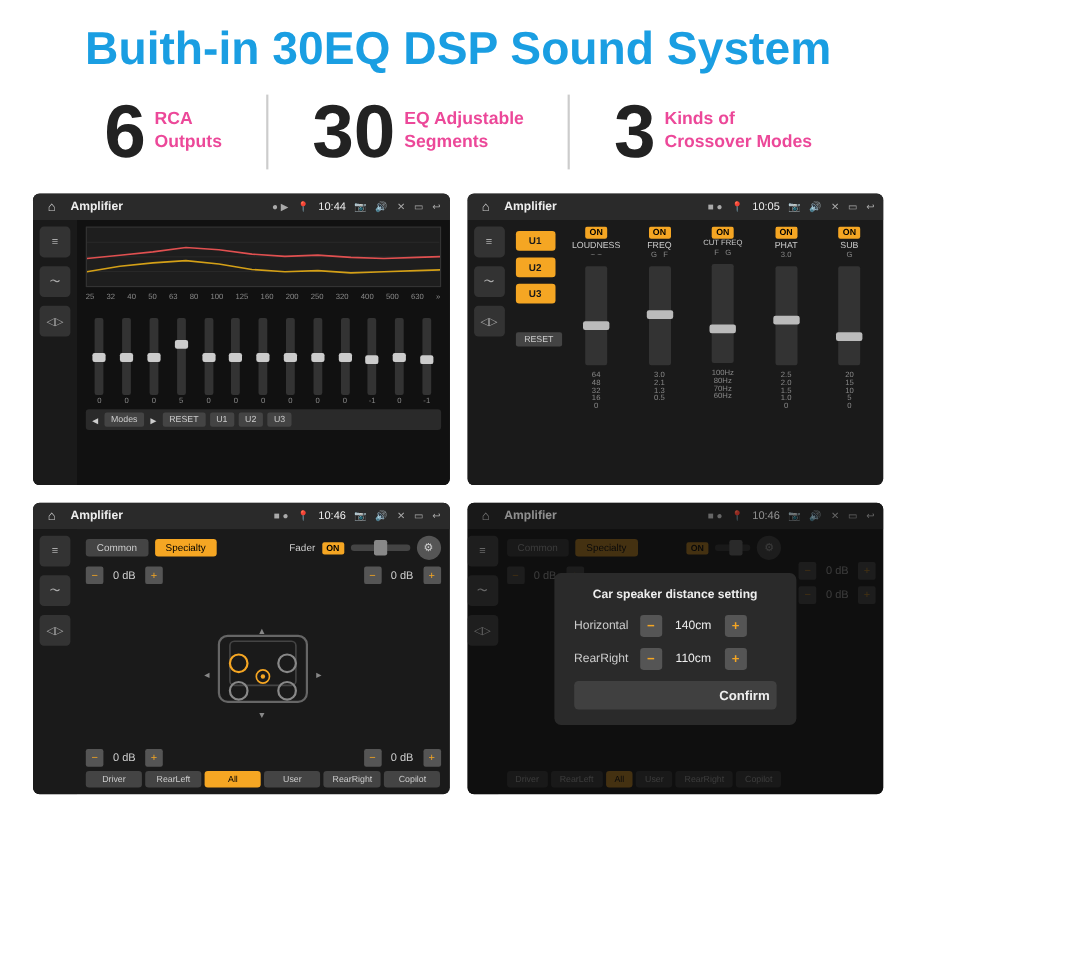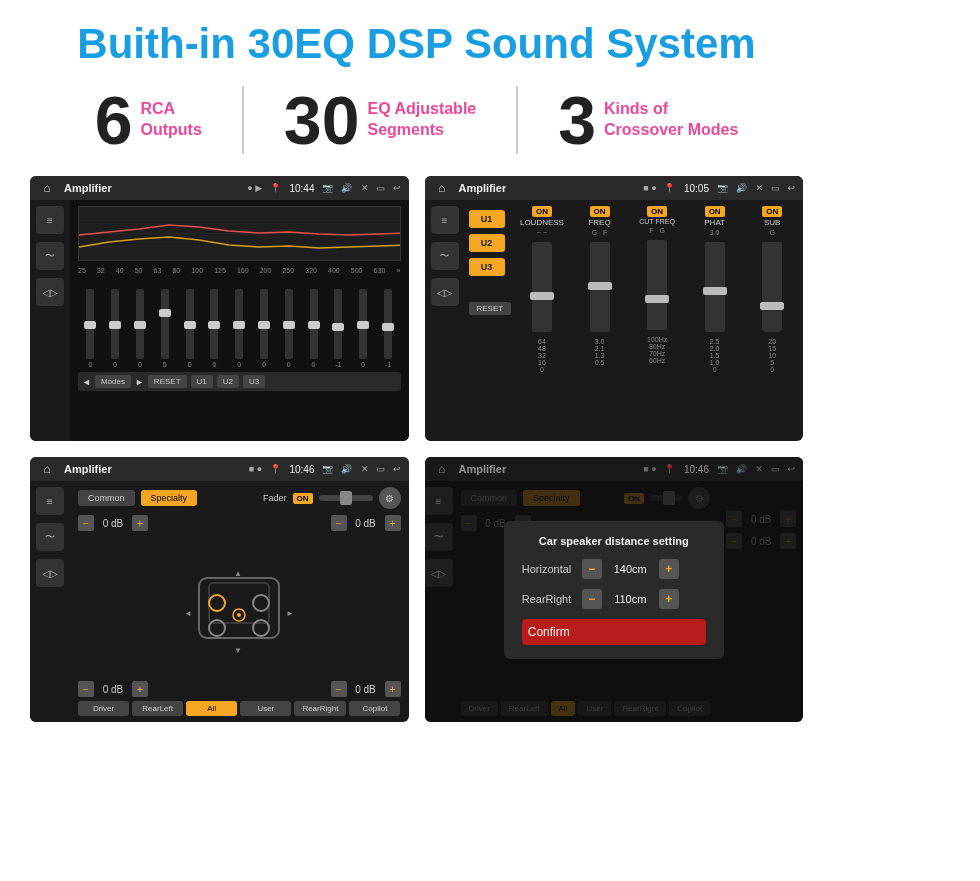--- a/index.html
+++ b/index.html
@@ -401,27 +401,27 @@
       display: flex; align-items: center; justify-content: center;
       color: #f5a623; font-size: 12px; font-weight: bold; cursor: pointer;
     }
 
     .dialog-val {
       color: #eee; font-size: 11px; min-width: 45px; text-align: center;
     }
 
     .dialog-confirm {
       width: 100%;
-      background: #b91c1c;
+      background: #404040;
       color: #eee;
       font-size: 12px;
-      font-weight: normal;
+      font-weight: bold;
       padding: 6px;
       border-radius: 4px;
-      text-align: left;
+      text-align: right;
       margin-top: 4px;
     }
 
   </style>
 </head>
 <body>
 
 <div class="page-container">
 
   <div class="main-title">Buith-in 30EQ DSP Sound System</div>

